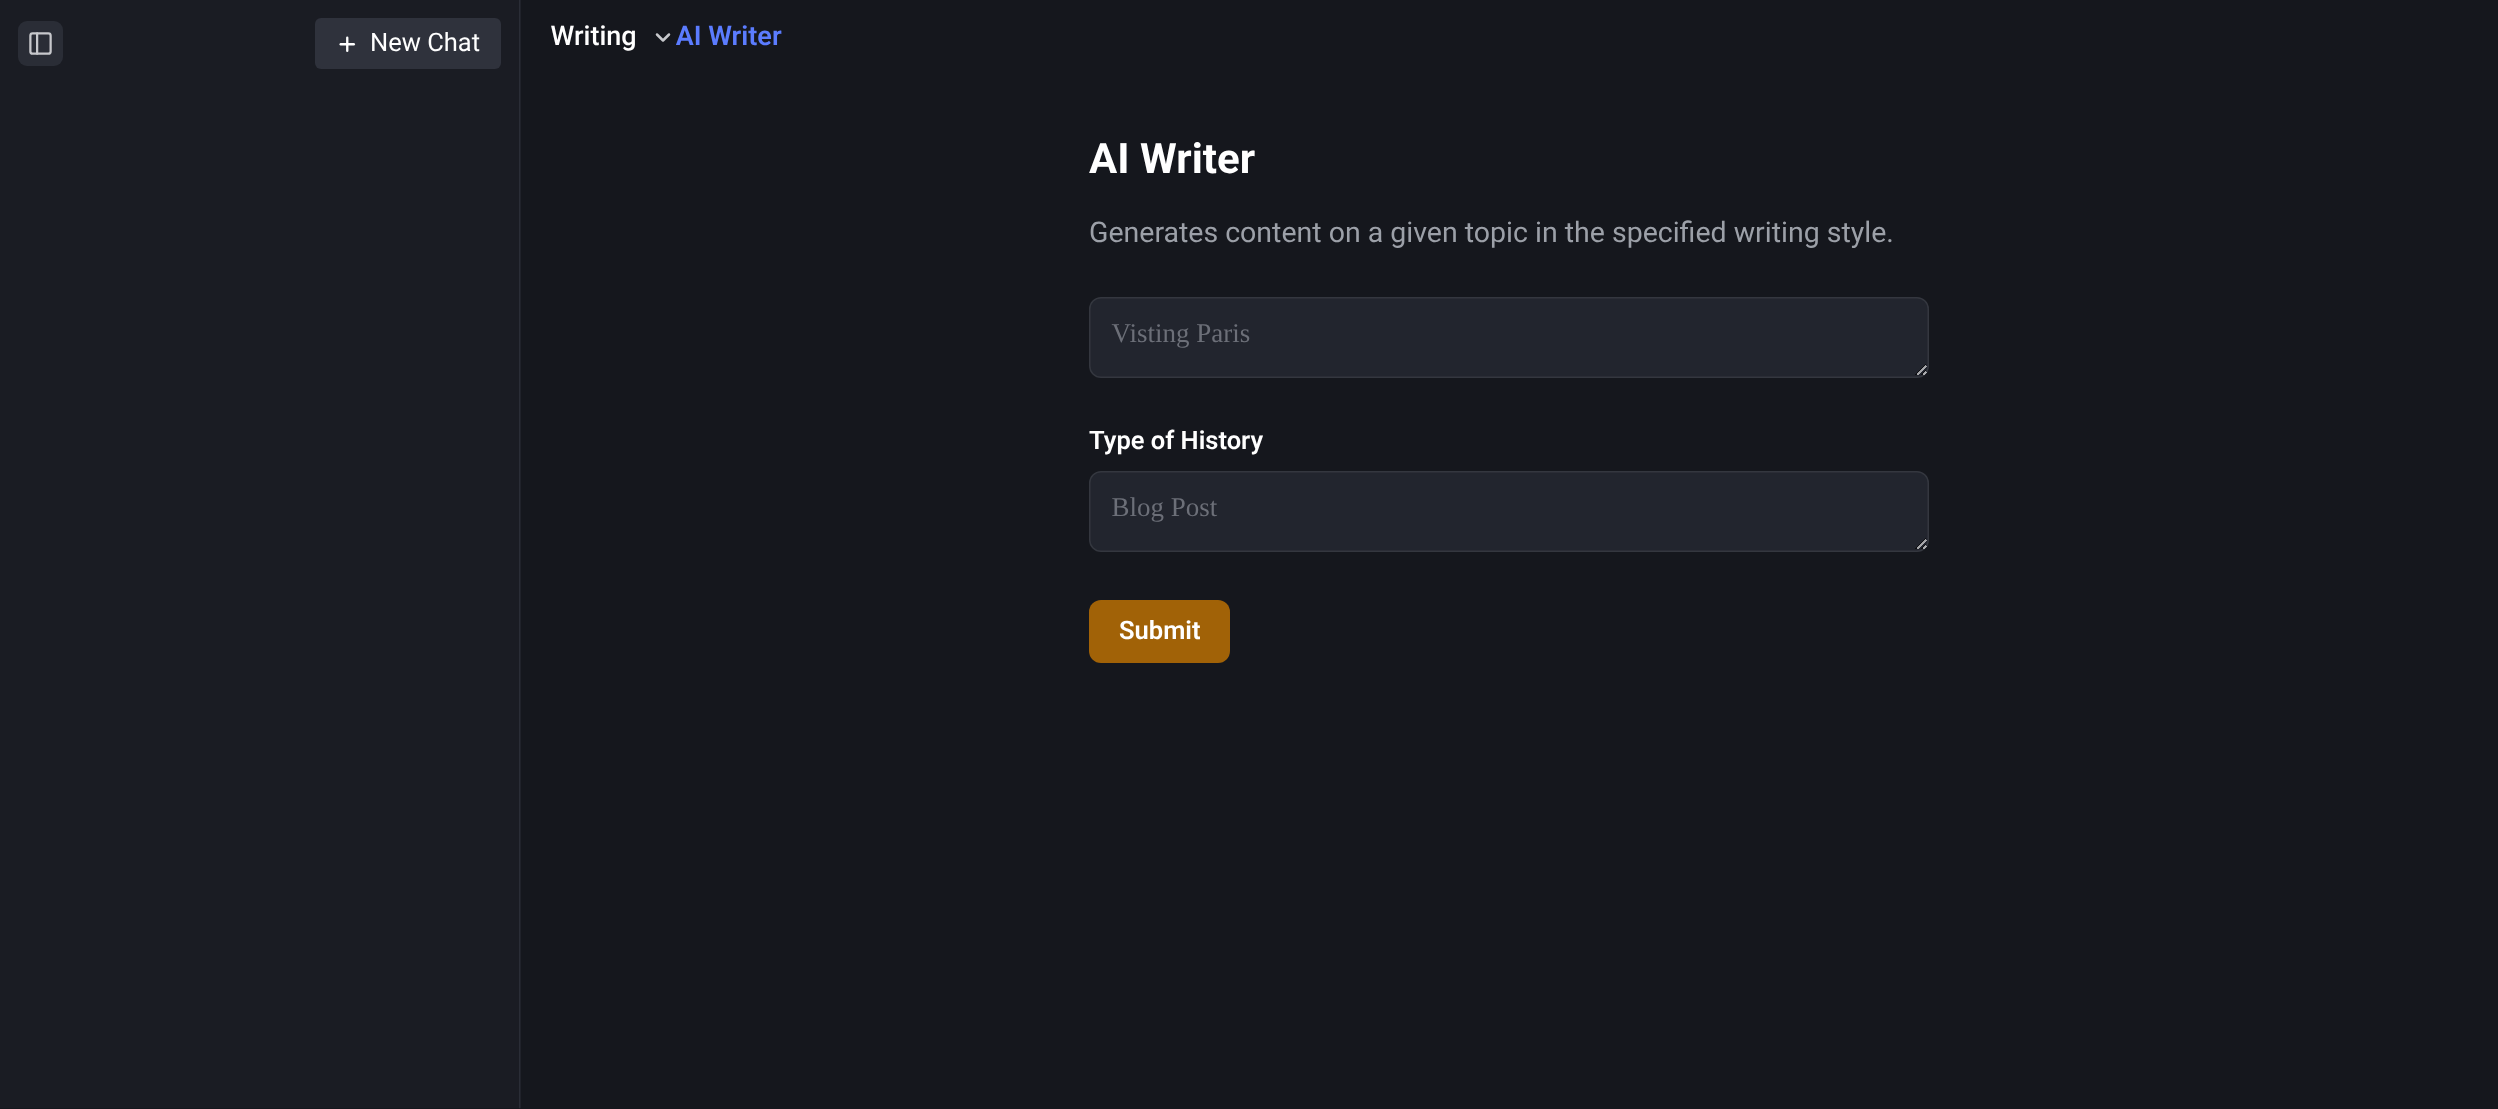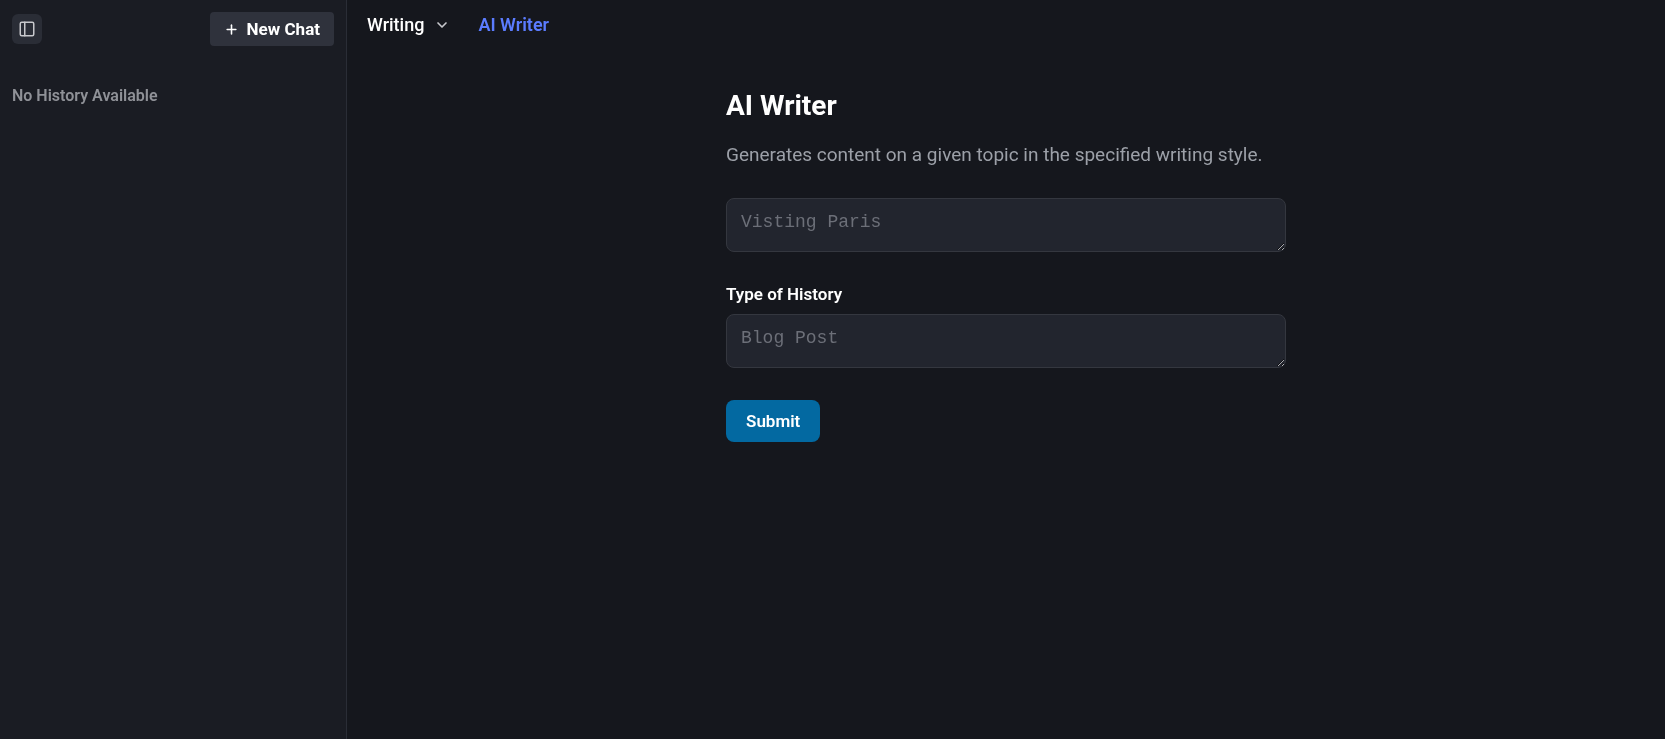--- a/index.html
+++ b/index.html
@@ -53,21 +53,21 @@
     
     .new-chat-button {
       display: flex;
       align-items: center;
       gap: 8px;
       background-color: #2f323c;
       padding: 7px 14px;
       border-radius: 4px;
       cursor: pointer;
       font-size: 17px;
-      font-weight: 700;
+      font-weight: 400;
       color: #ffffff;
     }
     
     .new-chat-button svg {
       width: 15px;
       height: 15px;
       stroke: #ffffff;
     }
     
     .sidebar-empty {
@@ -79,21 +79,20 @@
     
     .main {
       flex: 1;
       display: flex;
       flex-direction: column;
     }
     
     .topbar {
       display: flex;
       align-items: center;
-      gap: 28px;
       padding: 14px 20px;
     }
     
     .category-dropdown {
       display: flex;
       align-items: center;
       gap: 10px;
       cursor: pointer;
       font-size: 18px;
       font-weight: 500;
@@ -152,32 +151,32 @@
     }
     
     .form-textarea {
       width: 100%;
       background-color: #22252e;
       border: 1px solid #34373f;
       border-radius: 8px;
       padding: 13px 14px;
       color: #ffffff;
       font-size: 18px;
-      font-family: Liberation Mono, monospace;
+      font-family: Liberation Serif, serif;
       resize: both;
       min-height: 54px;
       height: 54px;
     }
     
     .form-textarea::placeholder {
       color: #6c6f78;
     }
     
     .submit-button {
-      background-color: #0369a1;
+      background-color: #a16207;
       color: #ffffff;
       border: none;
       border-radius: 8px;
       padding: 11px 20px;
       font-size: 17px;
       font-weight: 600;
       cursor: pointer;
       font-family: inherit;
     }
   </style>
@@ -193,21 +192,20 @@
       </svg>
     </div>
     <div class="new-chat-button">
       <svg viewBox="0 0 24 24" fill="none" stroke-width="2.5" stroke-linecap="round" stroke-linejoin="round">
         <line x1="12" y1="5" x2="12" y2="19"></line>
         <line x1="5" y1="12" x2="19" y2="12"></line>
       </svg>
       <span>New Chat</span>
     </div>
   </div>
-  <div class="sidebar-empty">No History Available</div>
 </div>
 
 <div class="main">
   <div class="topbar">
     <div class="category-dropdown">
       <span>Writing</span>
       <svg viewBox="0 0 24 24" fill="none" stroke-width="2.5" stroke-linecap="round" stroke-linejoin="round">
         <polyline points="6 9 12 15 18 9"></polyline>
       </svg>
     </div>

